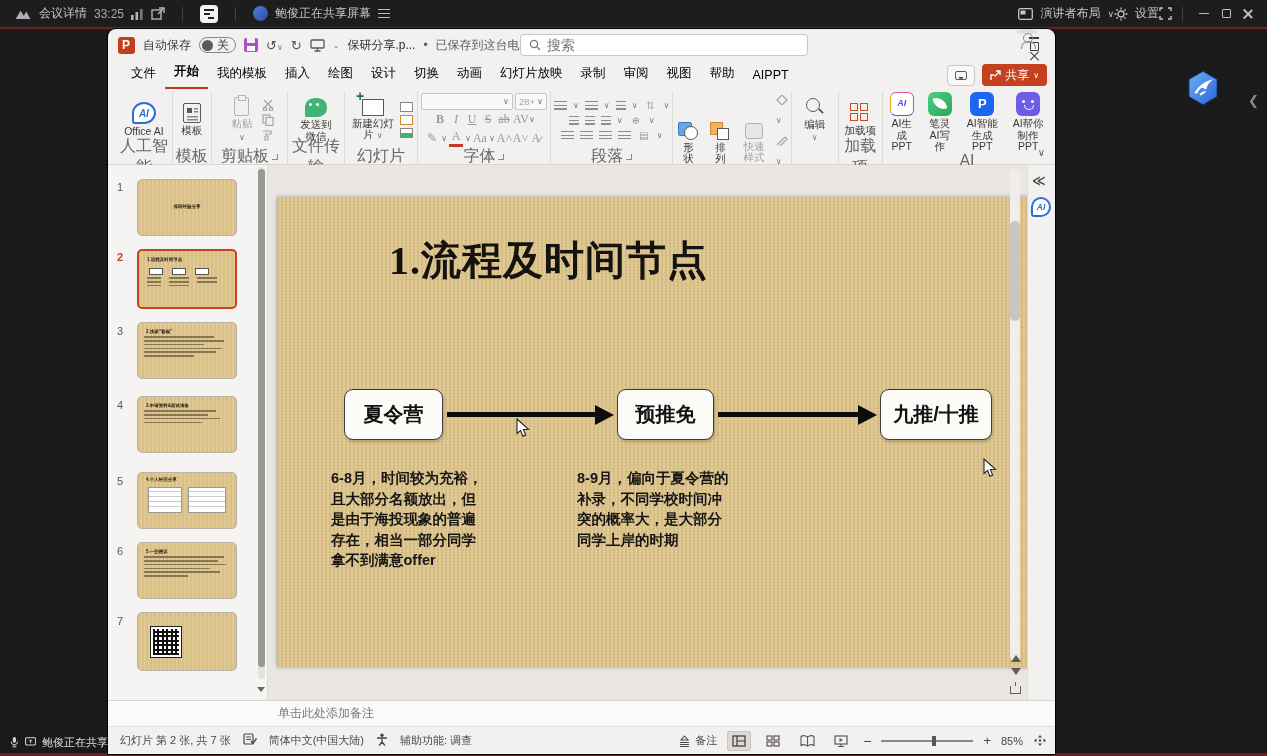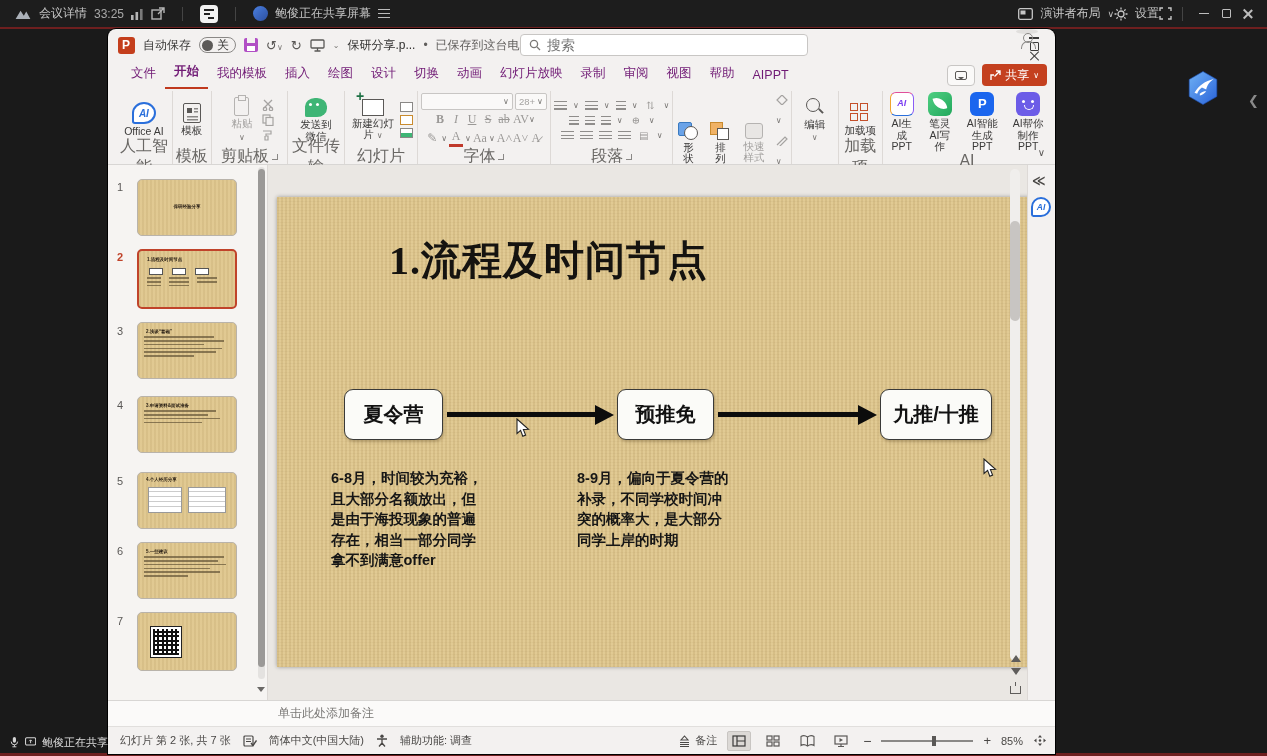--- a/index.html
+++ b/index.html
@@ -56,21 +56,21 @@
   .acct:after { content:""; position:absolute; left:4.5px; top:12px; width:13px; height:7px; border:1.4px solid #8a8886; border-bottom:none; border-radius:7px 7px 0 0; }
   .pwinbtn { width:34px; height:32px; display:flex; align-items:center; justify-content:center; }
   .pwinbtn .min { width:10px; height:1.4px; background:#3b3a39; }
   .pwinbtn .max { width:9px; height:9px; border:1.3px solid #3b3a39; border-radius:1px; }
   .pwinbtn .cls { position:relative; width:10px; height:10px; }
   .pwinbtn .cls:before,.pwinbtn .cls:after { content:""; position:absolute; left:4.5px; top:-1px; width:1.3px; height:12px; background:#3b3a39; }
   .pwinbtn .cls:before{transform:rotate(45deg);} .pwinbtn .cls:after{transform:rotate(-45deg);}
 
   
   .tabrow { position:relative; height:28px; display:flex; align-items:flex-end; padding-left:14px; }
-  .tab { font-size:12.5px; color:#701a75; padding:5px 9px 7px; white-space:nowrap; }
+  .tab { font-size:12.5px; color:#000000; padding:5px 9px 7px; white-space:nowrap; }
   .tab.active { font-weight:bold; border-bottom:2.5px solid #c0391e; }
   .tabrow .rctl { position:absolute; right:8px; bottom:3px; display:flex; align-items:center; gap:7px; }
   .cmtbtn { width:28px; height:21px; border:1px solid #c8c6c4; border-radius:4px; background:#faf9f8; display:flex; align-items:center; justify-content:center; }
   .bubble { width:12px; height:9px; border:1.3px solid #5a5856; border-radius:2px; position:relative; }
   .bubble:after { content:""; position:absolute; left:2px; bottom:-4px; border:3px solid transparent; border-top-color:#5a5856; }
   .sharebtn { background:#c4401f; color:#fff; font-size:12px; border-radius:4px; height:22px; display:flex; align-items:center; gap:4px; padding:0 8px; }
 
   
   .ribbon { position:relative; height:76px; background:#f3f1f0; display:flex; align-items:stretch; padding:2px 4px 0 8px; border-bottom:1px solid #d8d6d4; }
   .rgrp { display:flex; flex-direction:column; border-right:1px solid #ddd9d6; padding:0 3px; }
@@ -160,21 +160,21 @@
   .nav-show:before { content:""; position:absolute; left:4px; top:-4px; width:1.4px; height:4px; background:#5f5d5b; }
 
   
   .rstrip { position:relative; width:28px; background:#f3f1f0; border-left:1px solid #ddd9d6; }
   .collapse-ic { position:absolute; left:4px; top:8px; font-size:13px; font-weight:bold; color:#4a4846; }
   .ai-bubble { position:absolute; left:3px; top:32px; width:20px; height:20px; border:2px solid #2a6fdb; border-radius:50% 50% 50% 12%; background:#fff; color:#2a6fdb; font-size:8.5px; font-weight:bold; font-style:italic; display:flex; align-items:center; justify-content:center; }
 
   
   .notes { position:relative; height:26px; background:#fbfaf9; border-top:1px solid #d8d6d4; display:flex; align-items:center; padding-left:170px; font-size:12px; color:#7a7876; }
   .statusbar { position:relative; height:28px; background:#f3f1f0; border-top:1px solid #e1dfdd; display:flex; align-items:center; font-size:11px; color:#4a4846; }
-  .statusbar .lft { display:flex; align-items:center; gap:12px; margin-left:12px; }
+  .statusbar .lft { display:flex; align-items:flex-start; gap:12px; margin-left:12px; }
   .statusbar .rgt { position:absolute; right:8px; display:flex; align-items:center; gap:10px; }
   .sb-ic { display:inline-flex; align-items:center; justify-content:center; }
   .viewbtn { width:24px; height:20px; display:flex; align-items:center; justify-content:center; border-radius:2px; }
   .viewbtn.active { background:#dcd9d6; border:1px solid #c8c5c2; }
   .zoomtrack { position:relative; width:92px; height:2px; background:#8a8886; }
   .zoomknob { position:absolute; left:55%; top:-4px; width:4px; height:10px; background:#5a5856; }
 
   
   .thunder { position:absolute; left:1186px; top:70px; width:34px; height:36px; }
   .edge-collapse { position:absolute; left:1248px; top:93px; color:#8a8a8a; font-size:13px; }

